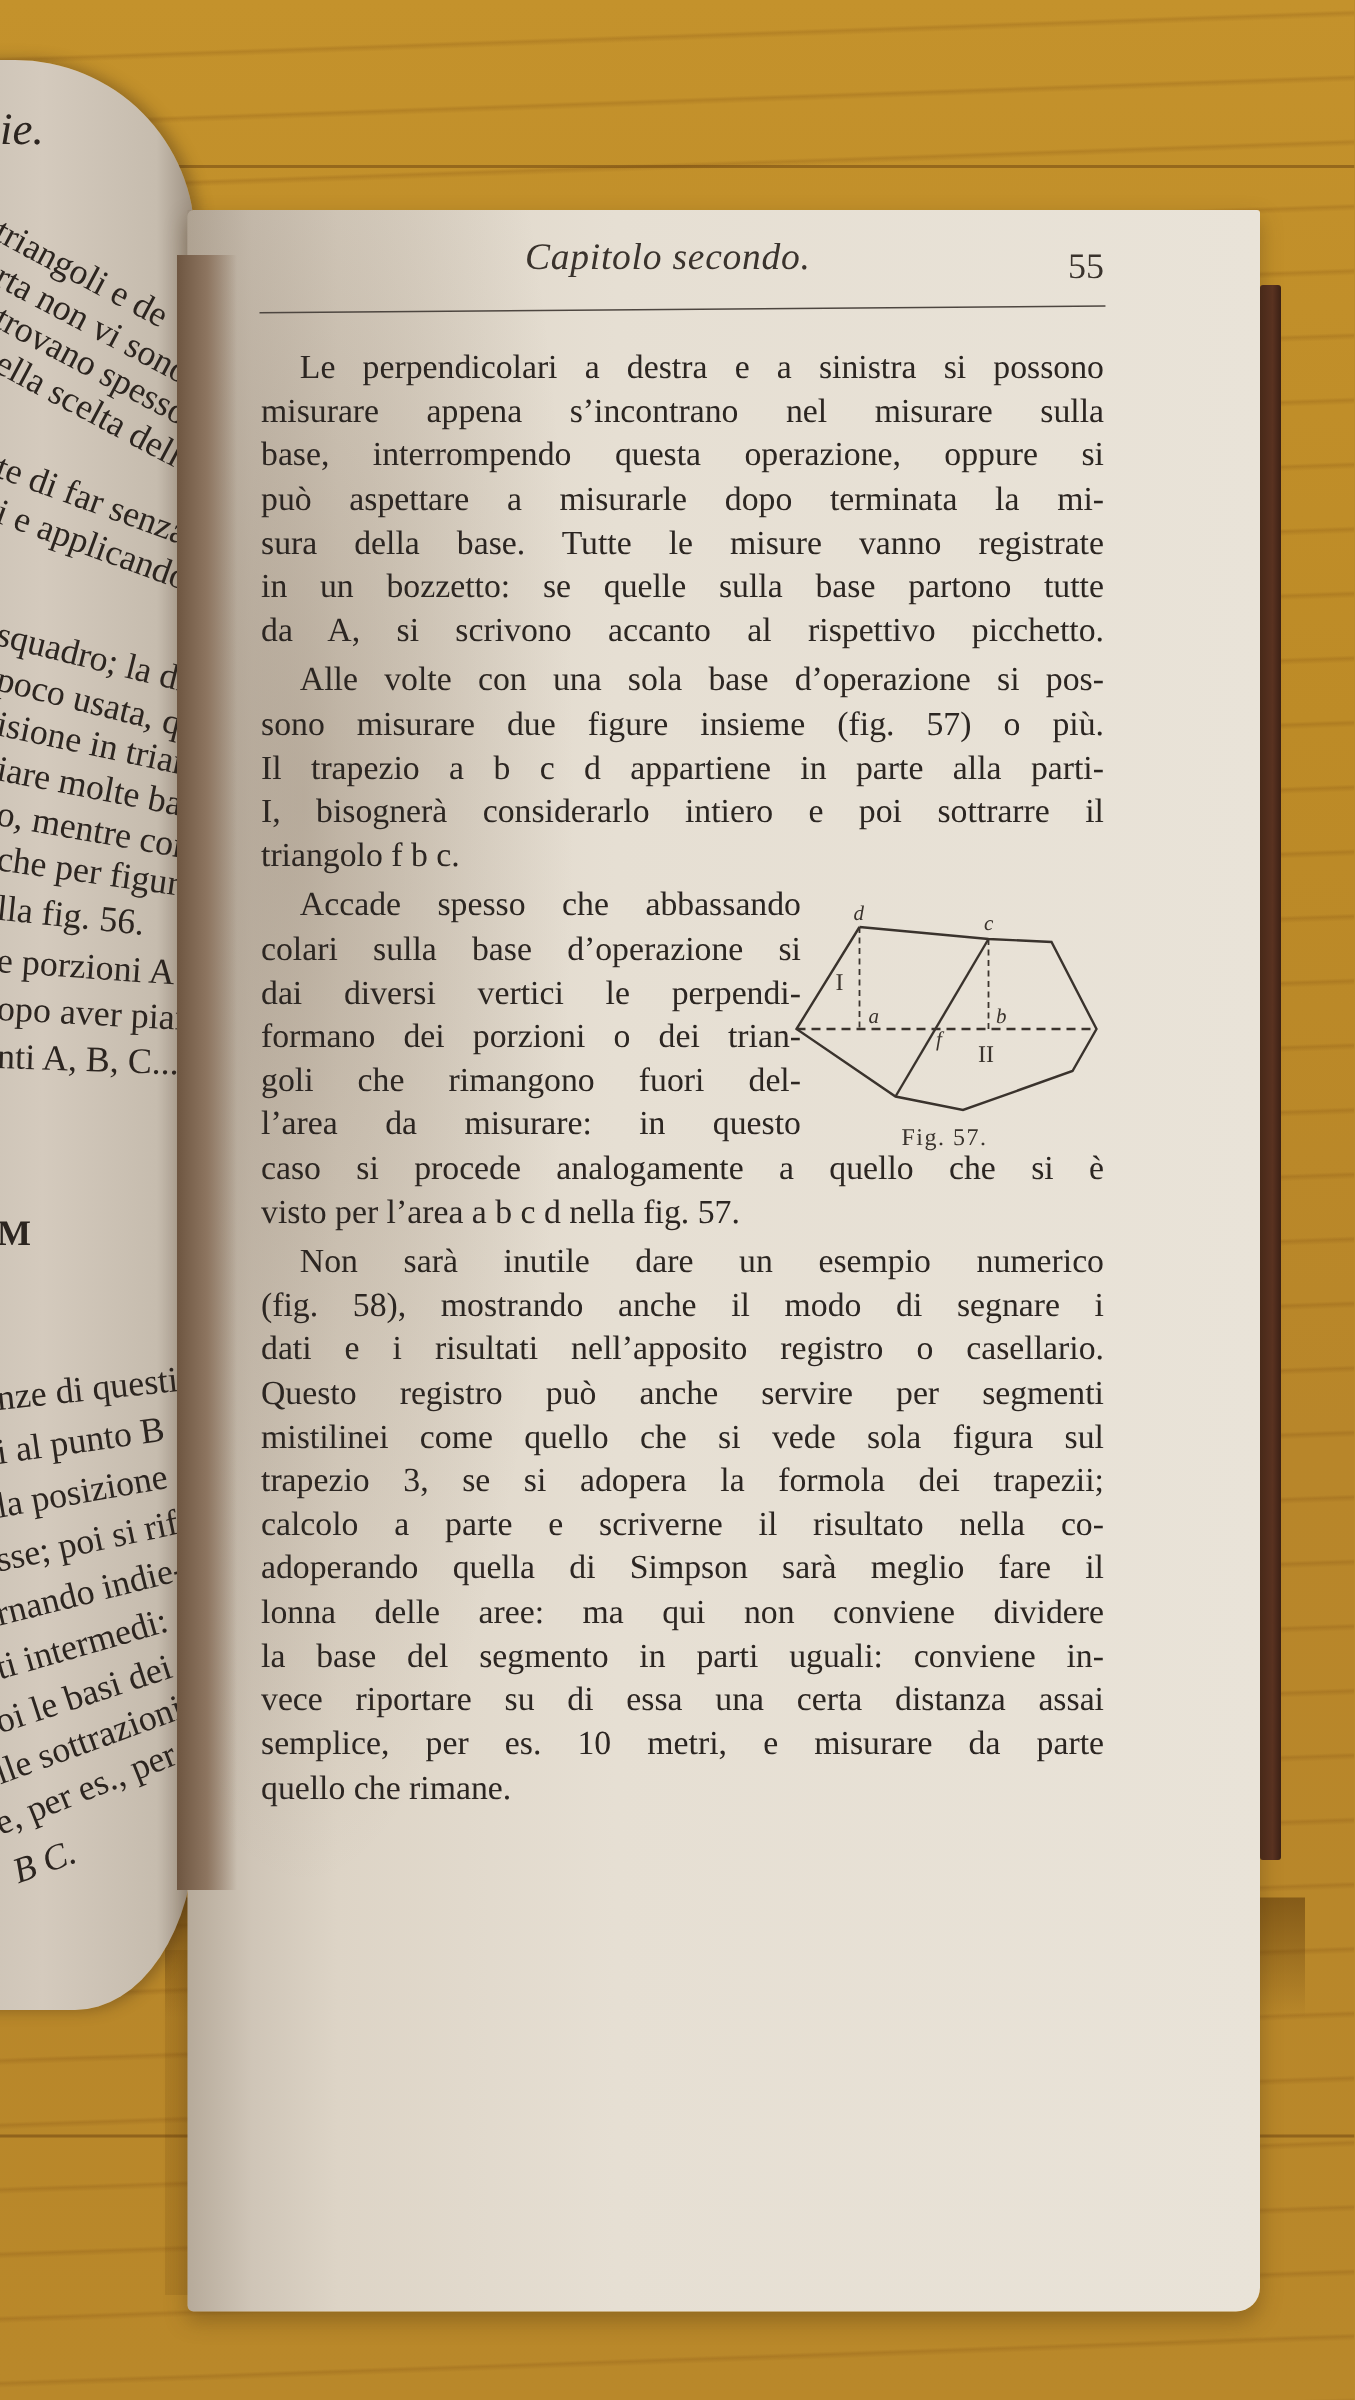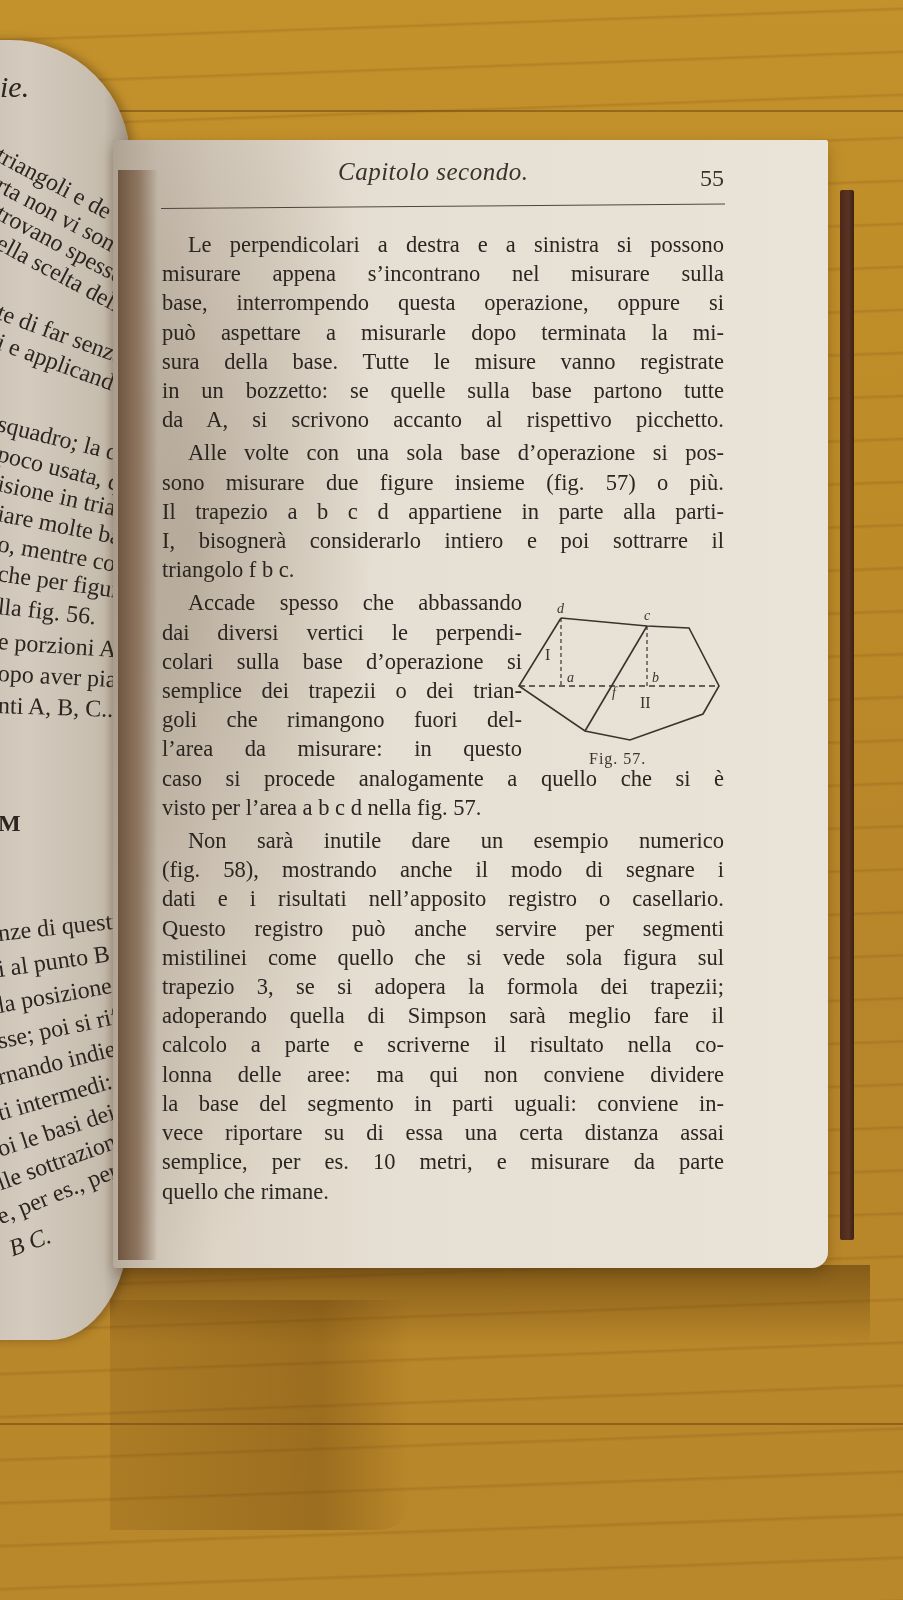--- a/index.html
+++ b/index.html
@@ -46,21 +46,21 @@
   .left-page .txt {
     position: absolute; color: #2c2520; font-size: 24px; white-space: nowrap;
   }
   
   .gutter {
     position: absolute; left: 118px; top: 170px; width: 40px; height: 1090px;
     background: linear-gradient(90deg, #6e5641, #8d7560 50%, rgba(190,175,158,0));
   }
   
   .page {
-    position: absolute; left: 113px; top: 140px; width: 715px; height: 1128px;
+    position: absolute; left: 125px; top: 140px; width: 715px; height: 1401px;
     background: linear-gradient(90deg, #b6aa9a 0%, #cfc5b7 6%, #ddd4c6 14%, #e6dfd3 40%, #e9e3d8 100%);
     border-radius: 4px 2px 16px 4px;
     box-shadow: 0 6px 14px rgba(70,45,15,0.35);
   }
   .page-shade {
     position: absolute; left: 0; top: 0; width: 260px; height: 1125px;
     background: radial-gradient(ellipse at 30% 35%, rgba(100,80,60,0.28), rgba(100,80,60,0) 70%);
     pointer-events: none;
   }
   .running-head {
@@ -152,37 +152,37 @@
     </p>
     <p>
       <span class="line">Alle volte con una sola base d’operazione si pos-</span>
       <span class="line" style="text-indent:0">sono misurare due figure insieme (fig. 57) o più.</span>
       <span class="line" style="text-indent:0">Il trapezio a b c d appartiene in parte alla parti-</span>
       <span class="line" style="text-indent:0">I, bisognerà considerarlo intiero e poi sottrarre il</span>
       <span class="line last" style="text-indent:0">triangolo f b c.</span>
     </p>
     <p>
       <span class="line wrap-block">Accade spesso che abbassando</span>
+      <span class="line wrap-block" style="text-indent:0">colari sulla base d’operazione si</span>
       <span class="line wrap-block" style="text-indent:0">dai diversi vertici le perpendi-</span>
-      <span class="line wrap-block" style="text-indent:0">colari sulla base d’operazione si</span>
-      <span class="line wrap-block" style="text-indent:0">semplice dei trapezii o dei trian-</span>
+      <span class="line wrap-block" style="text-indent:0">formano dei porzioni o dei trian-</span>
       <span class="line wrap-block" style="text-indent:0">goli che rimangono fuori del-</span>
       <span class="line wrap-block" style="text-indent:0">l’area da misurare: in questo</span>
       <span class="line" style="text-indent:0">caso si procede analogamente a quello che si è</span>
       <span class="line last" style="text-indent:0">visto per l’area a b c d nella fig. 57.</span>
     </p>
     <p>
       <span class="line">Non sarà inutile dare un esempio numerico</span>
       <span class="line" style="text-indent:0">(fig. 58), mostrando anche il modo di segnare i</span>
       <span class="line" style="text-indent:0">dati e i risultati nell’apposito registro o casellario.</span>
       <span class="line" style="text-indent:0">Questo registro può anche servire per segmenti</span>
       <span class="line" style="text-indent:0">mistilinei come quello che si vede sola figura sul</span>
       <span class="line" style="text-indent:0">trapezio 3, se si adopera la formola dei trapezii;</span>
+      <span class="line" style="text-indent:0">calcolo a parte e scriverne il risultato nella co-</span>
       <span class="line" style="text-indent:0">adoperando quella di Simpson sarà meglio fare il</span>
-      <span class="line" style="text-indent:0">calcolo a parte e scriverne il risultato nella co-</span>
       <span class="line" style="text-indent:0">lonna delle aree: ma qui non conviene dividere</span>
       <span class="line" style="text-indent:0">la base del segmento in parti uguali: conviene in-</span>
       <span class="line" style="text-indent:0">vece riportare su di essa una certa distanza assai</span>
       <span class="line" style="text-indent:0">semplice, per es. 10 metri, e misurare da parte</span>
       <span class="line last" style="text-indent:0">quello che rimane.</span>
     </p>
   </div>
 
   <svg class="figure" viewBox="0 0 220 170">
     <g stroke="#3a332d" stroke-width="1.6" fill="none">

